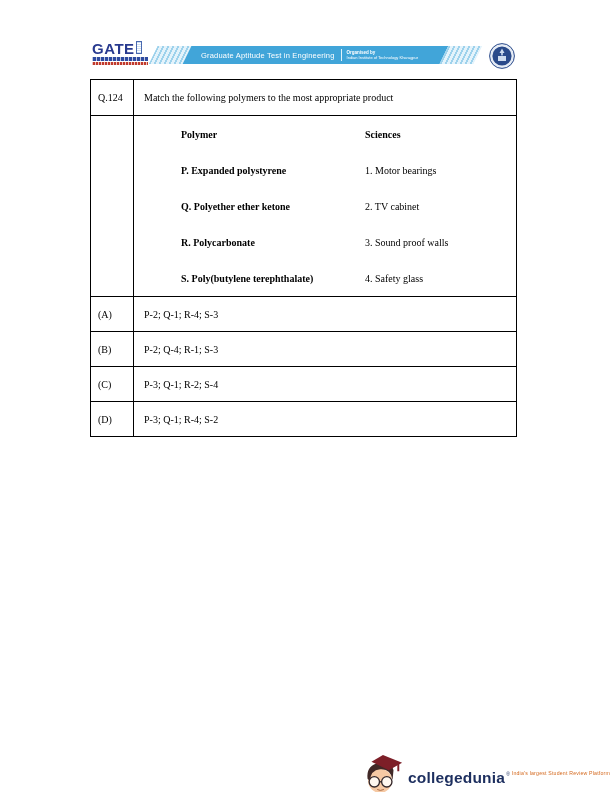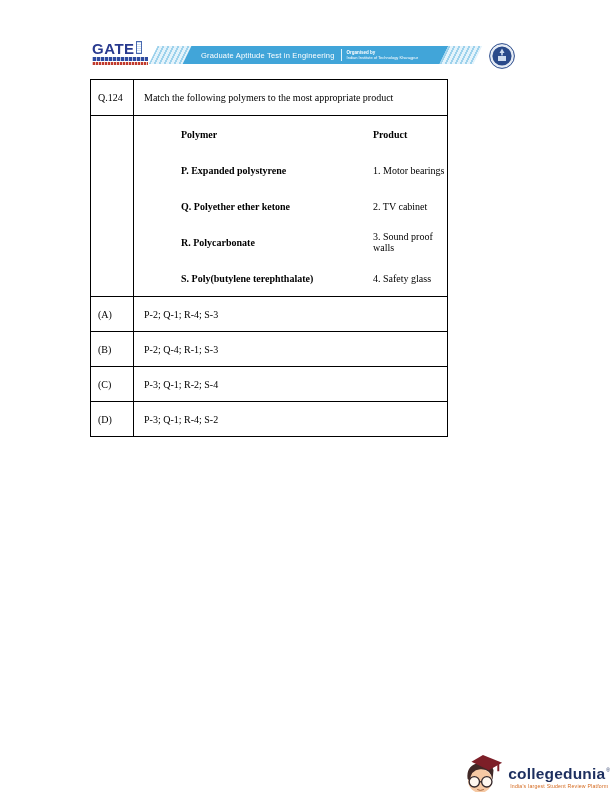--- a/index.html
+++ b/index.html
@@ -45,47 +45,47 @@
   .seal { position:absolute; left:489px; top:31px; width:26px; height:26px; }
 
   
   .doc-title {
     position:absolute; left:92px; top:54px;
     font-size:11.5px; font-weight:bold; text-decoration:underline; letter-spacing:.2px;
   }
 
   
   table.qtable {
-    position:absolute; left:90px; top:67px; width:358px;
+    position:absolute; left:90px; top:67px; width:427px;
     border-collapse:collapse; table-layout:fixed;padding-left:28px;
   }
   table.qtable td { border:1px solid #000; vertical-align:middle; font-size:10px; }
   td.c-label { width:43px; padding-left:7px; }
   td.c-body { padding-left:10px; }
   tr.r-prompt td { height:36px; }
   tr.r-match td { height:180px; vertical-align:top; }
   tr.r-opt td { height:35px; }
 
   .match { padding-left:37px; }
-  .mrow { display:flex; align-items:center; height:36px;gap:8px; }
+  .mrow { display:flex; align-items:center; height:36px; }
   .mc1 { width:184px; flex:0 0 auto;font-weight:bold; }
   .mc2 { flex:1; }
   .mhead .mc1, .mhead .mc2 { font-weight:bold; }
 
   
   .page-footer {
     position:absolute; left:0; top:731px; width:100%; text-align:center;
     font-family:"Liberation Sans", sans-serif; font-size:9px; color:#1a1a1a;
   }
   .page-footer b { font-weight:bold; color:#000; }
 
   
   .brand { position:absolute; right:2px; top:742px; display:flex; align-items:center; }
   .brand-mascot { width:46px; height:46px; flex:0 0 auto; margin-right:3px; }
-  .brand-textcol { display:flex; flex-direction:column; }
+  .brand-textcol { display:flex; flex-direction:row; }
   .brand-name-row { display:flex; align-items:flex-start; }
   .brand-name {
     font-family:"Liberation Sans", sans-serif; font-weight:bold; font-size:15.5px;
     color:#1d2f5f; letter-spacing:.2px; line-height:17px;
   }
   .brand-reg { font-family:"Liberation Sans", sans-serif; font-size:5px; color:#1d2f5f; margin-left:1px; margin-top:2px; }
   .brand-tagline {
     font-family:"Liberation Sans", sans-serif; font-size:5.2px; color:#d4691e;
     letter-spacing:.2px; margin-top:1px; padding-left:2px;
   }
@@ -136,21 +136,21 @@
         <tr class="r-prompt">
       <td class="c-label">Q.124</td>
       <td class="c-body">Match the following polymers to the most appropriate product</td>
     </tr>
     <tr class="r-match">
       <td class="c-label"></td>
       <td class="c-body">
         <div class="match">
           <div class="mrow mhead">
             <span class="mc1">Polymer</span>
-            <span class="mc2">Product</span>
+            <span class="mc2">Sciences</span>
           </div>
           <div class="mrow">
             <span class="mc1">P. Expanded polystyrene</span>
             <span class="mc2">1. Motor bearings</span>
           </div>
           <div class="mrow">
             <span class="mc1">Q. Polyether ether ketone</span>
             <span class="mc2">2. TV cabinet</span>
           </div>
           <div class="mrow">

